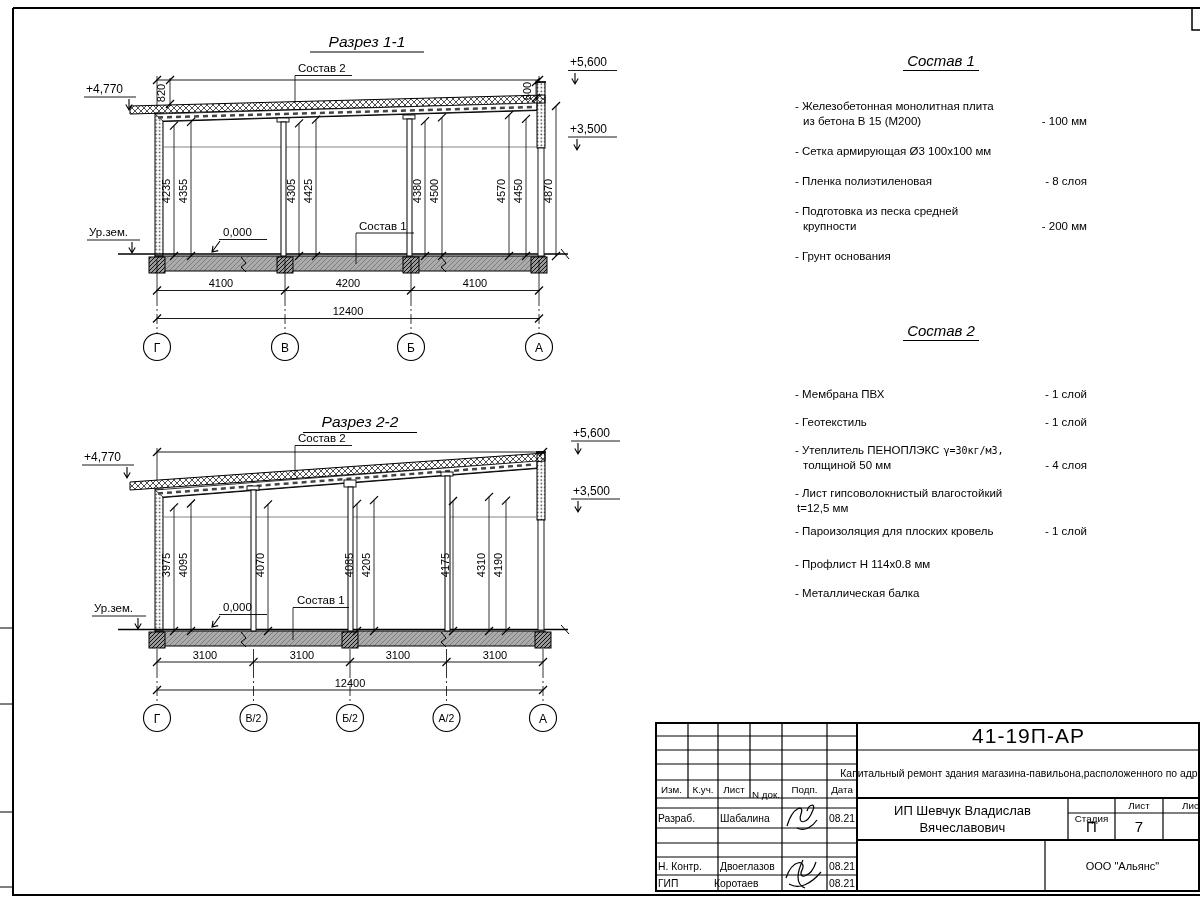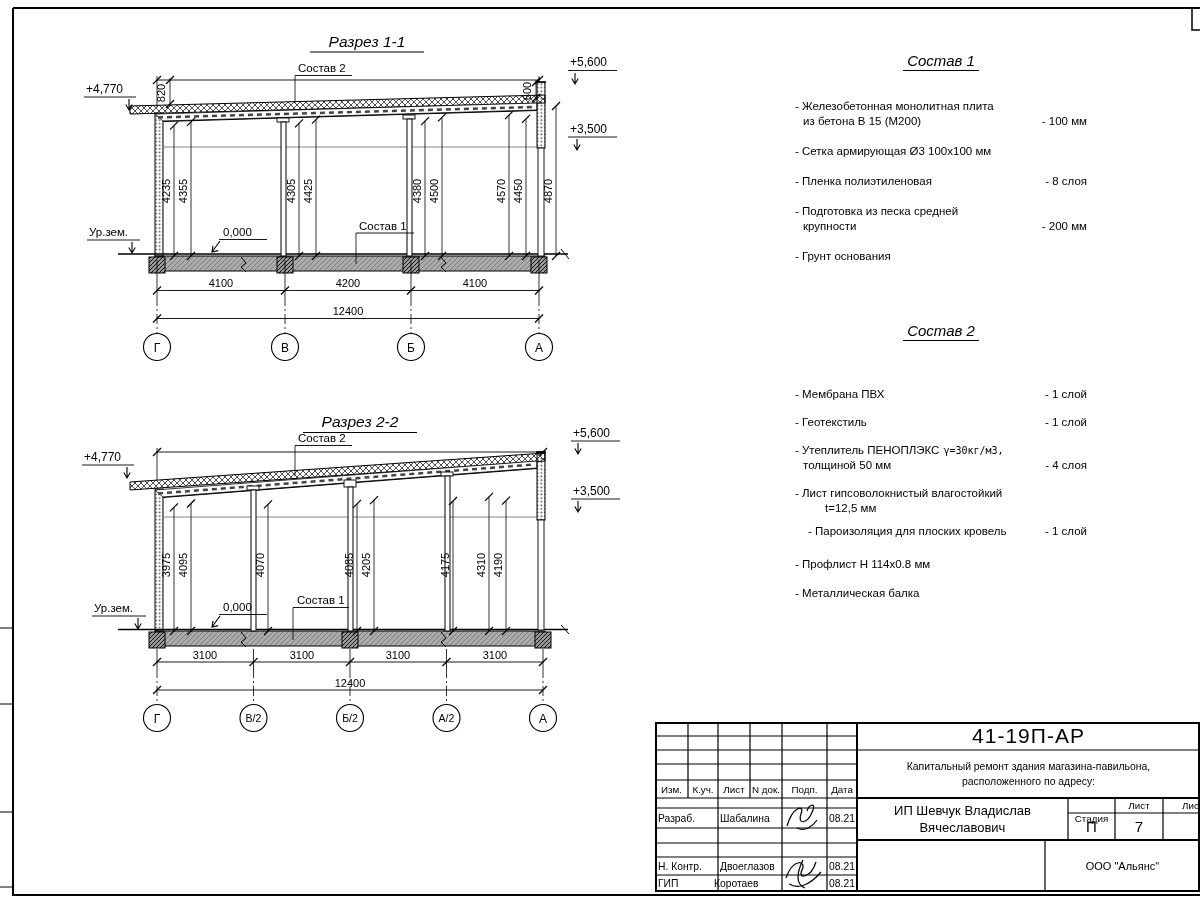--- a/index.html
+++ b/index.html
@@ -415,24 +415,24 @@
     <div class="srow">
         <span class="indent">толщиной 50 мм</span>
         <span class="sval">- 4 слоя</span>
       </div>
   </div>
   <div class="sitem" style="margin-bottom:8px;">
     <div class="srow">
         <span>- Лист гипсоволокнистый влагостойкий</span>
       </div>
     <div class="srow">
-        <span style="padding-left:2px;margin-left:28px;">t=12,5 мм</span>
-      </div>
-  </div>
-  <div class="sitem" style="margin-bottom:18px;margin-left:13px;">
+        <span style="padding-left:2px;">t=12,5 мм</span>
+      </div>
+  </div>
+  <div class="sitem" style="margin-bottom:18px;">
     <div class="srow">
         <span>- Пароизоляция для плоских кровель</span>
         <span class="sval">- 1 слой</span>
       </div>
   </div>
   <div class="sitem" style="margin-bottom:14px;">
     <div class="srow">
         <span>- Профлист Н 114х0.8 мм</span>
       </div>
   </div>
@@ -466,39 +466,39 @@
     <line x1="202" y1="76" x2="545" y2="76" stroke="#000" stroke-width="2"></line>
     <line x1="202" y1="118" x2="545" y2="118" stroke="#000" stroke-width="2"></line>
     <line x1="413" y1="76" x2="413" y2="118" stroke="#000" stroke-width="1.2"></line>
     <line x1="460" y1="76" x2="460" y2="118" stroke="#000" stroke-width="1.2"></line>
     <line x1="508" y1="76" x2="508" y2="118" stroke="#000" stroke-width="1.2"></line>
     <line x1="413" y1="91" x2="545" y2="91" stroke="#000" stroke-width="1.2"></line>
     <line x1="390" y1="118" x2="390" y2="170" stroke="#000" stroke-width="1.2"></line>
   </svg>
 
   <div class="cell docnum" style="left:202px;top:0;width:343px;height:28px;">41-19П-АР</div>
-  <div class="cell" style="left:202px;top:29px;width:343px;height:46px;flex-direction:column;justify-content:center;">
+  <div class="cell" style="left:202px;top:29px;width:343px;height:46px;flex-direction:row;justify-content:center;">
     <span class="desc">Капитальный ремонт здания магазина-павильона,</span>
     <span class="desc">расположенного по адресу:</span>
   </div>
   <div class="cell" style="left:202px;top:76px;width:211px;height:42px;flex-direction:column;">
     <span class="client">ИП Шевчук Владислав</span>
     <span class="client">Вячеславович</span>
   </div>
   <div class="cell hdr" style="left:413px;top:88px;width:47px;height:17px;">Стадия</div>
   <div class="cell hdr" style="left:460px;top:76px;width:48px;height:15px;">Лист</div>
   <div class="cell hdr" style="left:508px;top:76px;width:70px;height:15px;">Листов</div>
   <div class="cell bigval" style="left:413px;top:91px;width:47px;height:27px;">П</div>
   <div class="cell bigval" style="left:460px;top:91px;width:48px;height:27px;">7</div>
   <div class="cell" style="left:390px;top:118px;width:155px;height:52px;font-size:11px;">ООО "Альянс"</div>
 
   <div class="cell hdr" style="left:0;top:58px;width:33px;height:18px;">Изм.</div>
   <div class="cell hdr" style="left:33px;top:58px;width:30px;height:18px;">К.уч.</div>
   <div class="cell hdr" style="left:63px;top:58px;width:32px;height:18px;">Лист</div>
-  <div class="cell hdr" style="left:95px;top:58px;width:32px;height:18px;">N док.</div>
+  <div class="cell hdr" style="left:95px;top:58px;width:32px;height:28px;">N док.</div>
   <div class="cell hdr" style="left:127px;top:58px;width:45px;height:18px;">Подп.</div>
   <div class="cell hdr" style="left:172px;top:58px;width:30px;height:18px;">Дата</div>
 
   <div class="cell cell-l rowtxt" style="left:3px;top:86px;width:60px;height:20px;">Разраб.</div>
   <div class="cell cell-l rowtxt" style="left:65px;top:86px;width:60px;height:20px;">Шабалина</div>
   <div class="cell rowtxt" style="left:172px;top:86px;width:30px;height:20px;">08.21</div>
   <div class="cell cell-l rowtxt" style="left:3px;top:135px;width:60px;height:18px;">Н. Контр.</div>
   <div class="cell cell-l rowtxt" style="left:65px;top:135px;width:62px;height:18px;">Двоеглазов</div>
   <div class="cell rowtxt" style="left:172px;top:135px;width:30px;height:18px;">08.21</div>
   <div class="cell cell-l rowtxt" style="left:3px;top:153px;width:60px;height:17px;">ГИП</div>

